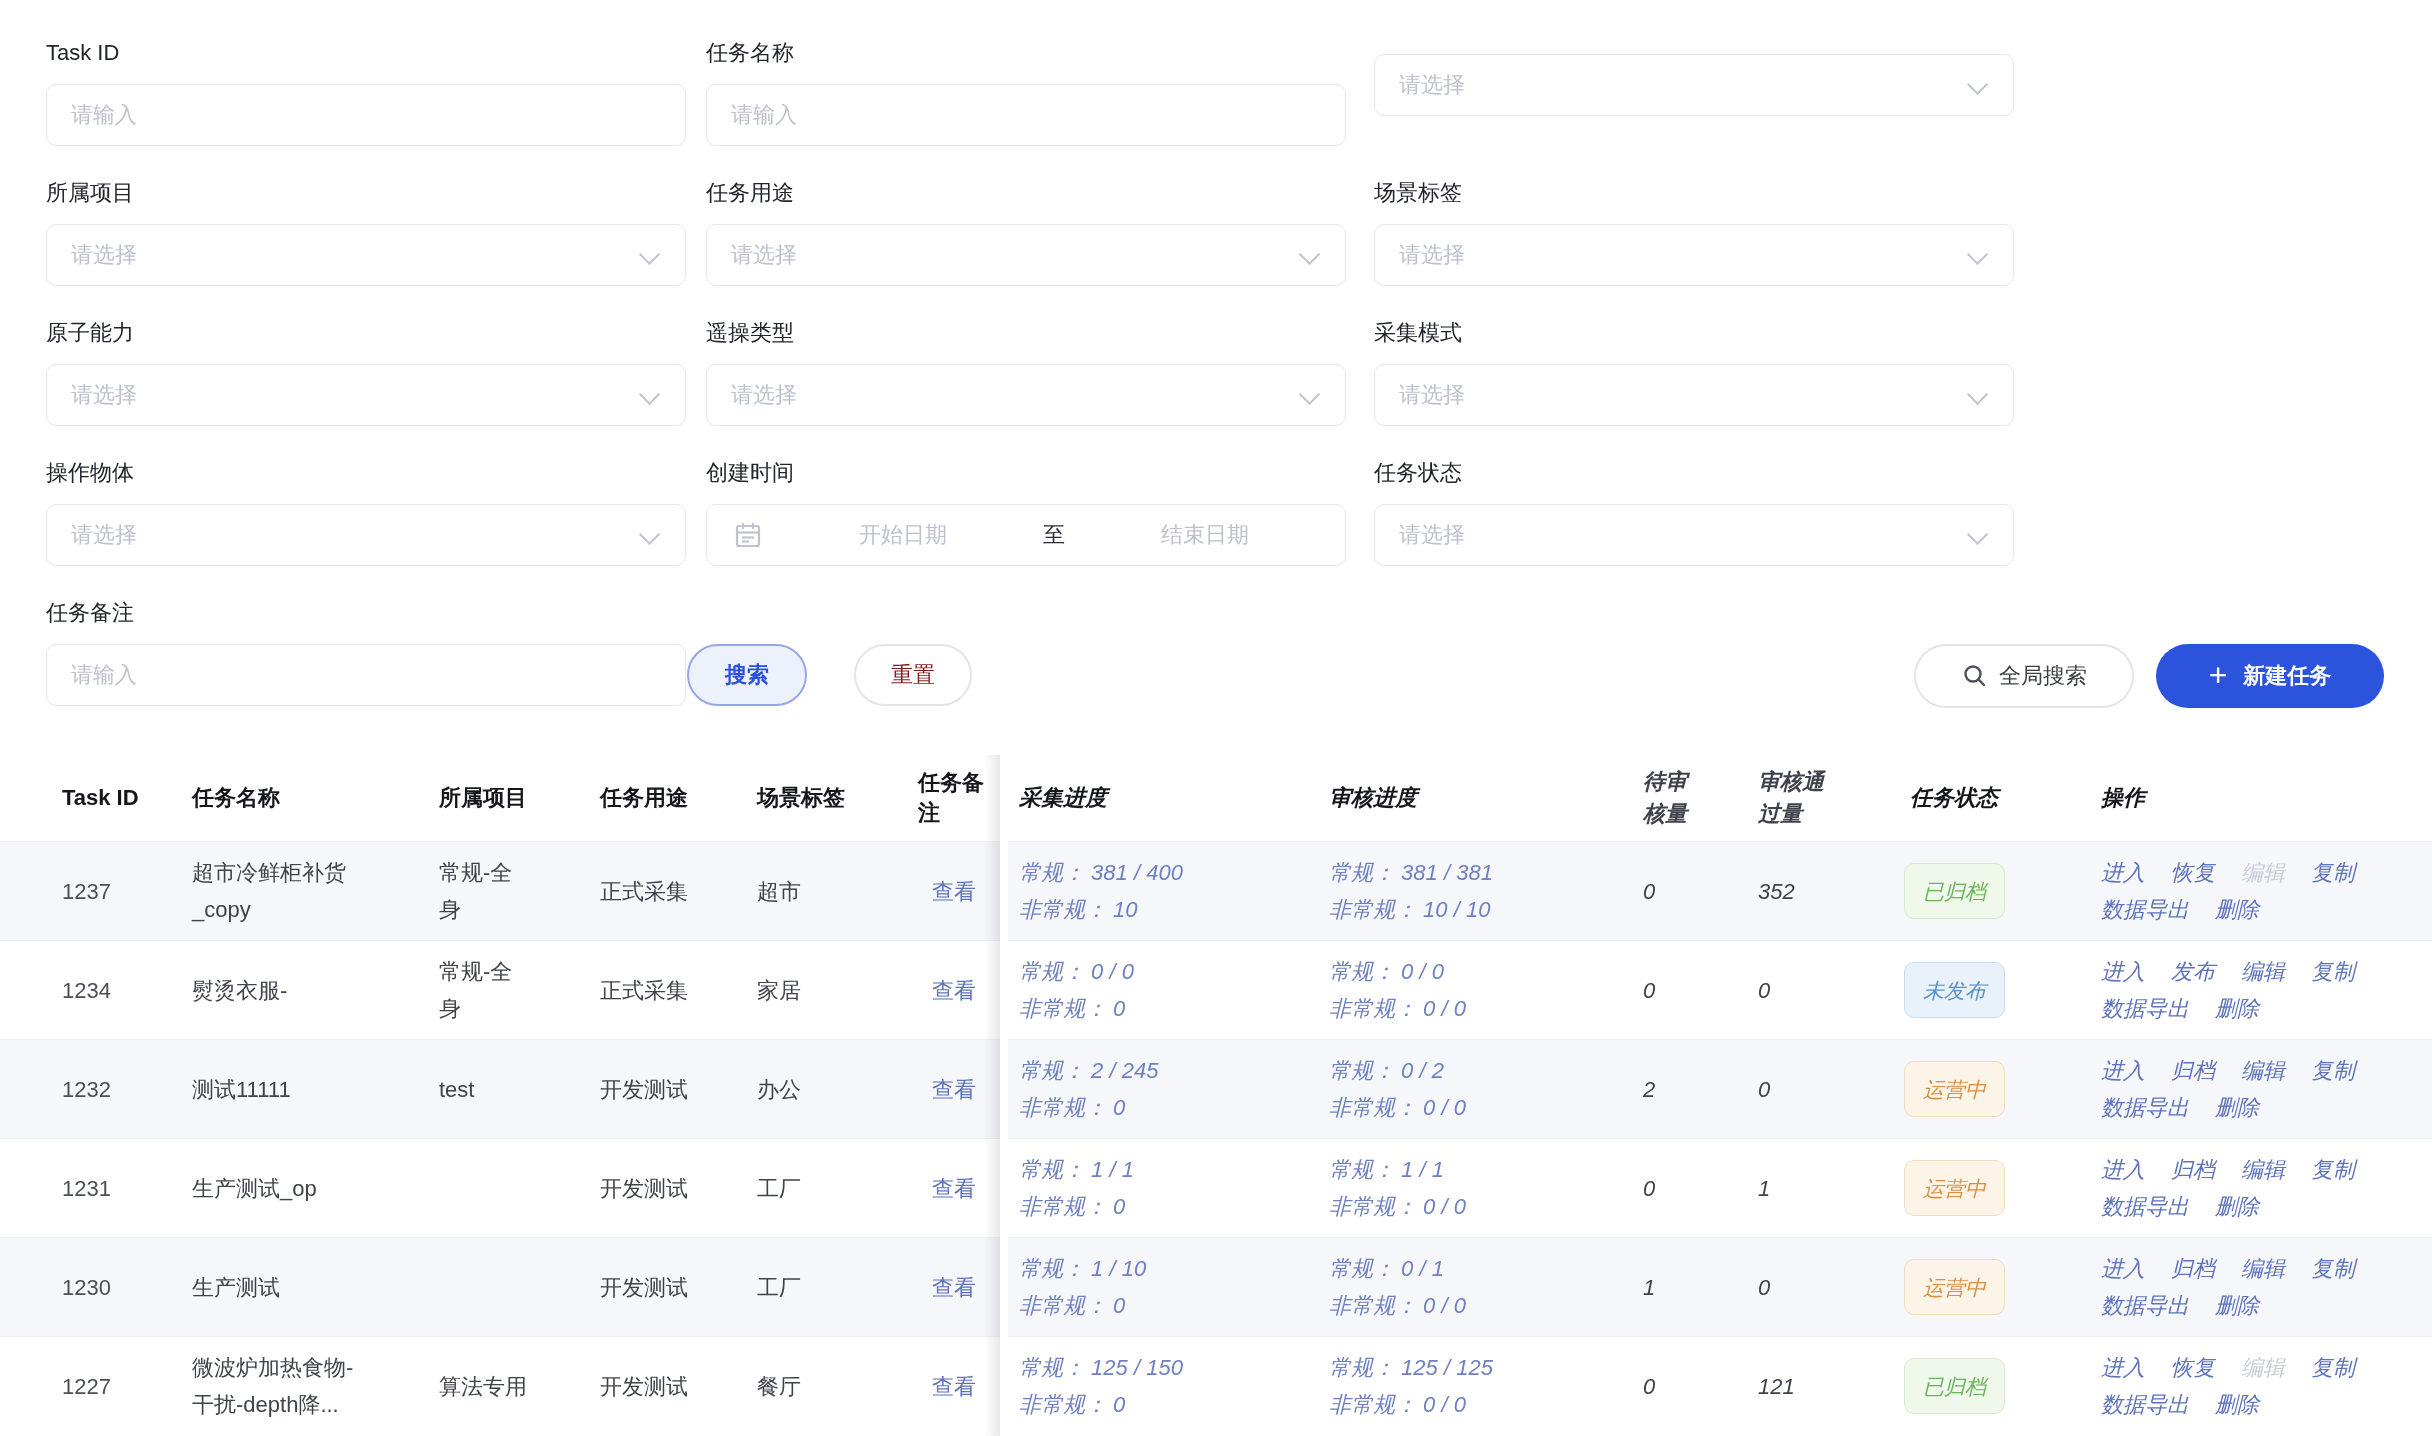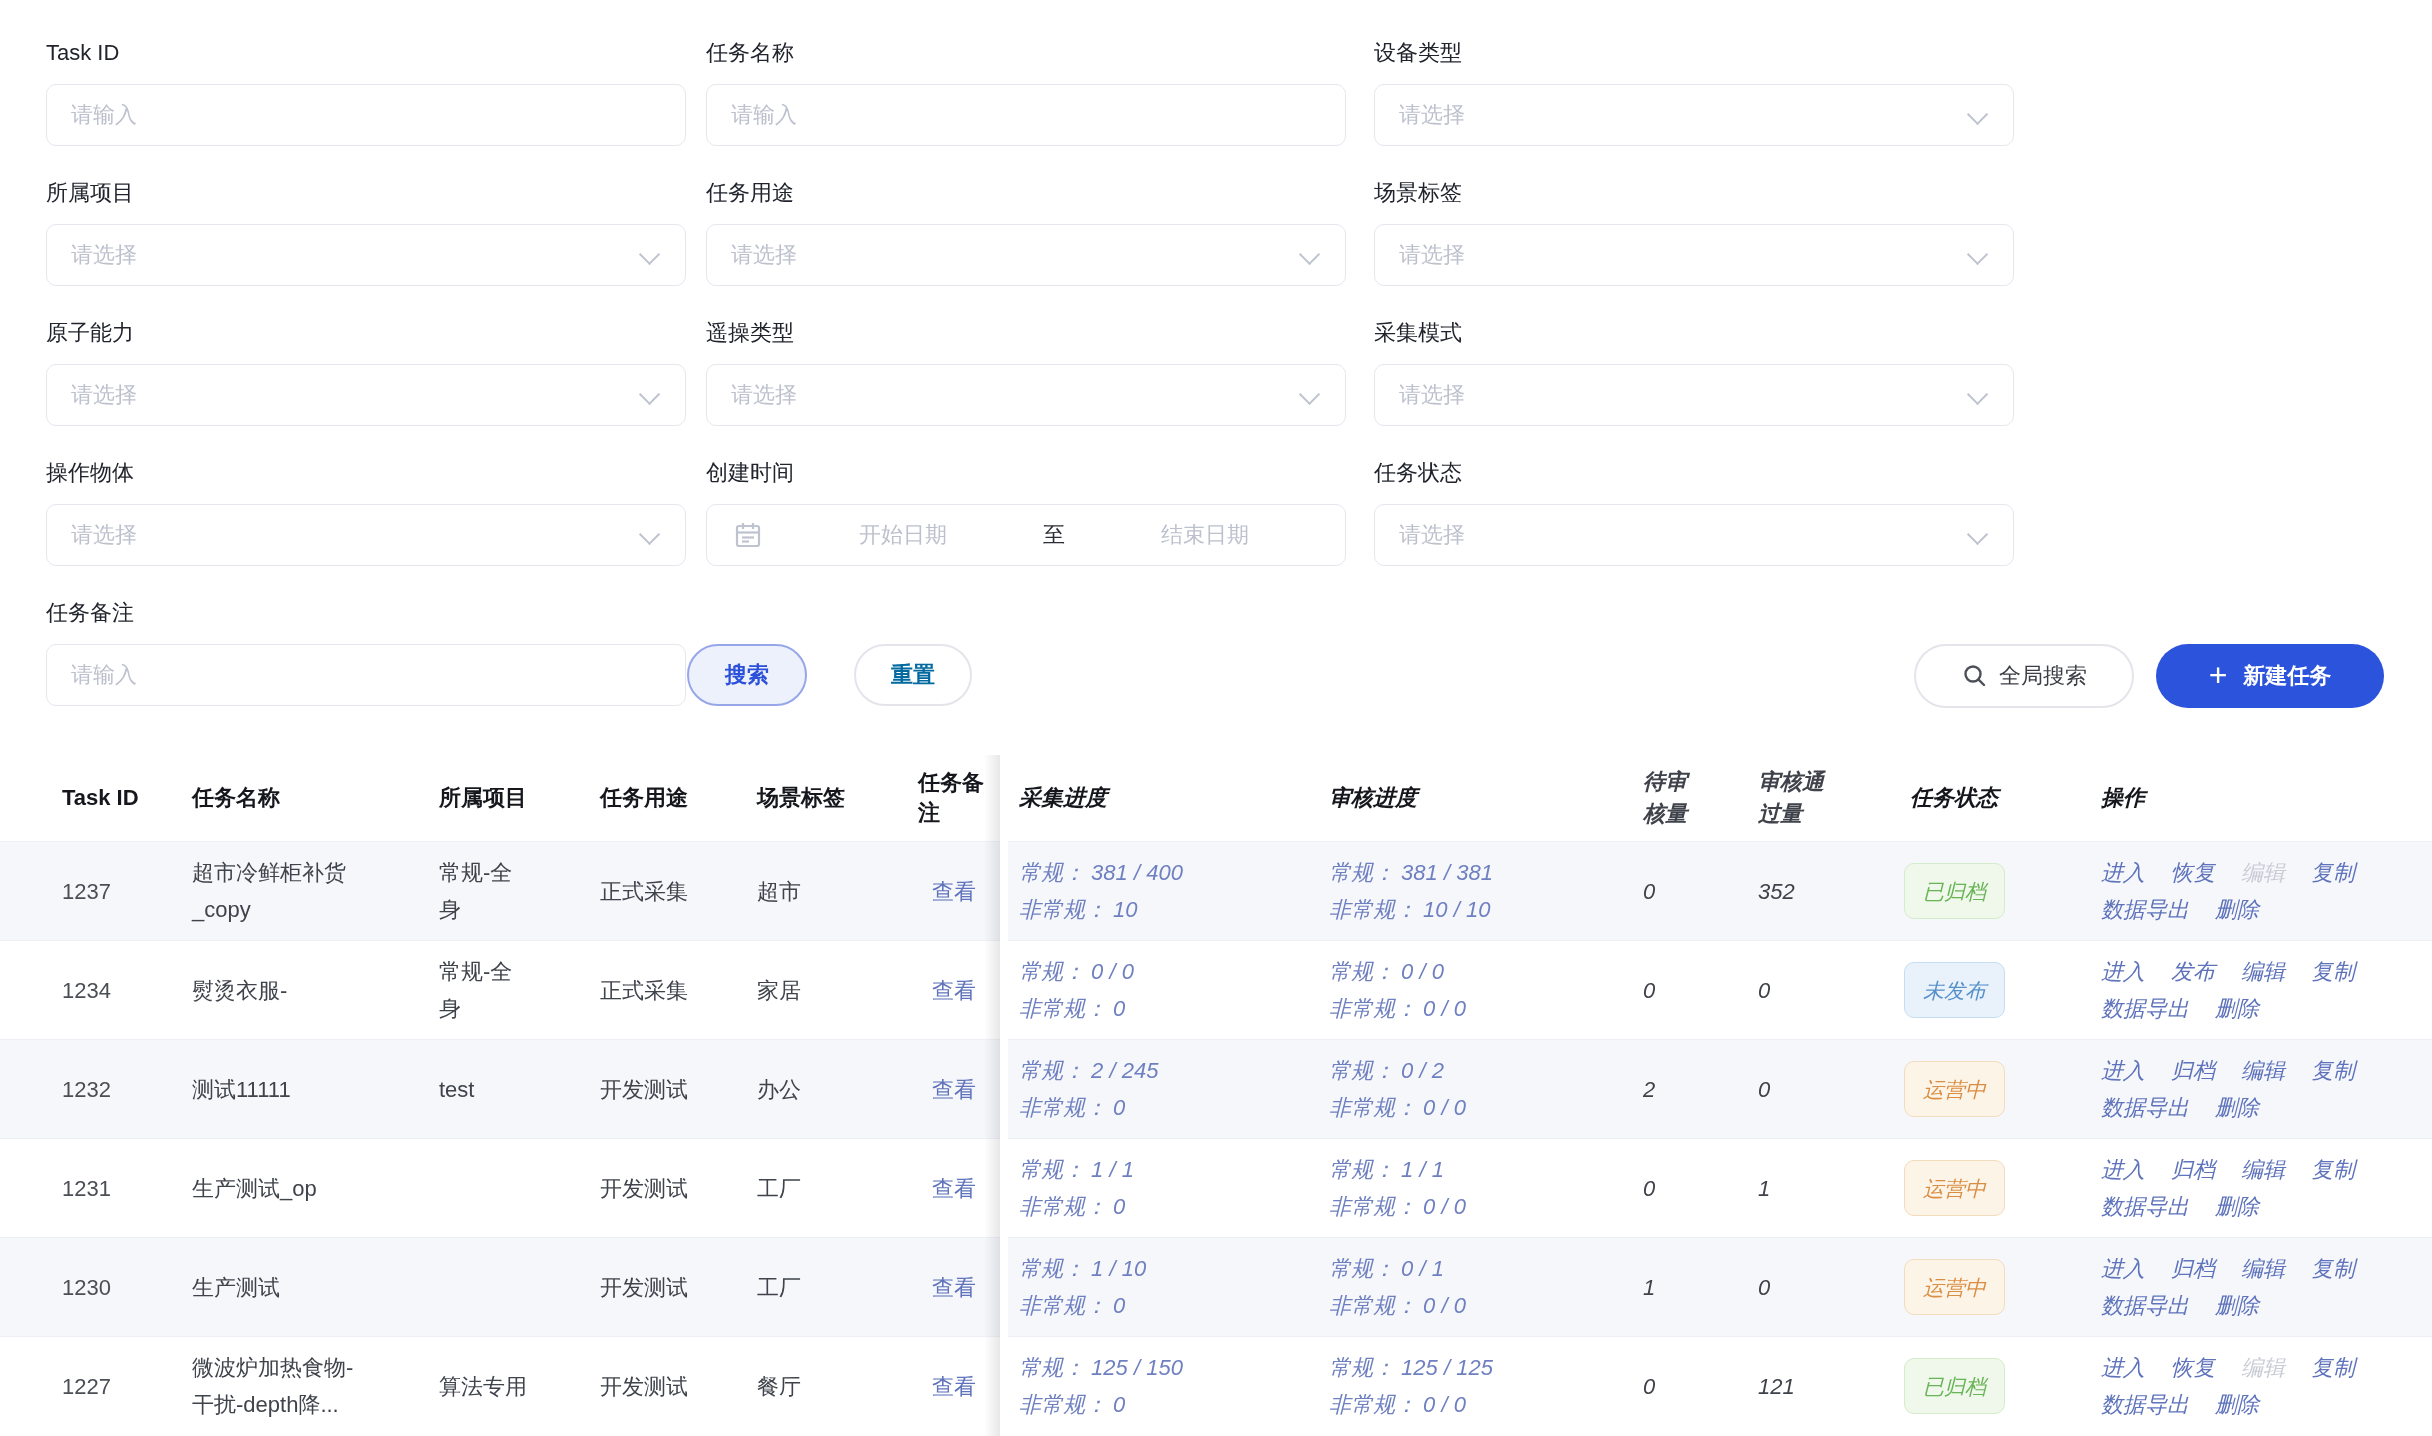--- a/index.html
+++ b/index.html
@@ -20,21 +20,21 @@
   .sel .ph{margin-left:24px;color:#bdc1cd;}
   .chev{position:absolute;right:28px;top:22px;width:13px;height:13px;
         border-right:2px solid #bfc3cf;border-bottom:2px solid #bfc3cf;transform:rotate(45deg);}
   .date .cal{margin-left:26px;flex:0 0 auto;display:flex;}
   .date .seg{flex:1;text-align:center;color:#bdc1cd;}
   .date .sep{color:#2b2e36;flex:0 0 auto;}
   
   .btn{position:absolute;box-sizing:border-box;display:flex;align-items:center;justify-content:center;
        font-size:22px;border-radius:32px;cursor:pointer;background:#fff;border:none;}
   #btn-search{left:687px;top:644px;width:120px;height:62px;background:#edf1fc;border:2px solid #96a6e9;color:#2b50d9;font-weight:700;}
-  #btn-reset{left:854px;top:644px;width:118px;height:62px;border:2px solid #e3e5eb;color:#0369a1;font-weight:700;}
+  #btn-reset{left:854px;top:644px;width:118px;height:62px;border:2px solid #e3e5eb;color:#7f1d1d;font-weight:400;}
   #btn-global{left:1914px;top:644px;width:220px;height:64px;border:2px solid #e3e5eb;color:#3b3e45;gap:10px;font-weight:500;}
   #btn-new{left:2156px;top:644px;width:228px;height:64px;background:#2b53db;color:#ffffff;gap:16px;font-weight:600;}
   #btn-new .plus{font-size:32px;font-weight:400;line-height:30px;margin-top:-3px;}
   
   #table{position:absolute;left:0;top:755px;width:2432px;height:681px;}
   .pane-left{position:absolute;left:0;top:0;width:1000px;height:100%;overflow:hidden;z-index:2;background:#fff;}
   .pane-right{position:absolute;left:1008px;top:0;right:0;height:100%;overflow:hidden;font-style:italic;}
   .left-shadow{position:absolute;top:0;right:0;width:16px;height:100%;z-index:6;pointer-events:none;
         background:linear-gradient(to right,rgba(20,24,35,0),rgba(20,24,35,0.10));}
   .grid-left{display:grid;grid-template-columns:130px 247px 161px 157px 161px 1fr;
@@ -67,21 +67,20 @@
 
 <div class="fld c1 r1">
   <span class="lbl">Task ID</span>
   <input class="ctl" placeholder="请输入" style="">
 </div>
 <div class="fld c2 r1">
   <span class="lbl">任务名称</span>
   <input class="ctl" placeholder="请输入" style="">
 </div>
 <div class="fld c3 r1">
-  <span class="lbl">设备类型</span>
   <div class="ctl sel">
     <span class="ph">请选择</span>
     <span class="chev"></span>
   </div>
 </div>
 
 <div class="fld c1 r2">
   <span class="lbl">所属项目</span>
   <div class="ctl sel">
     <span class="ph">请选择</span>

